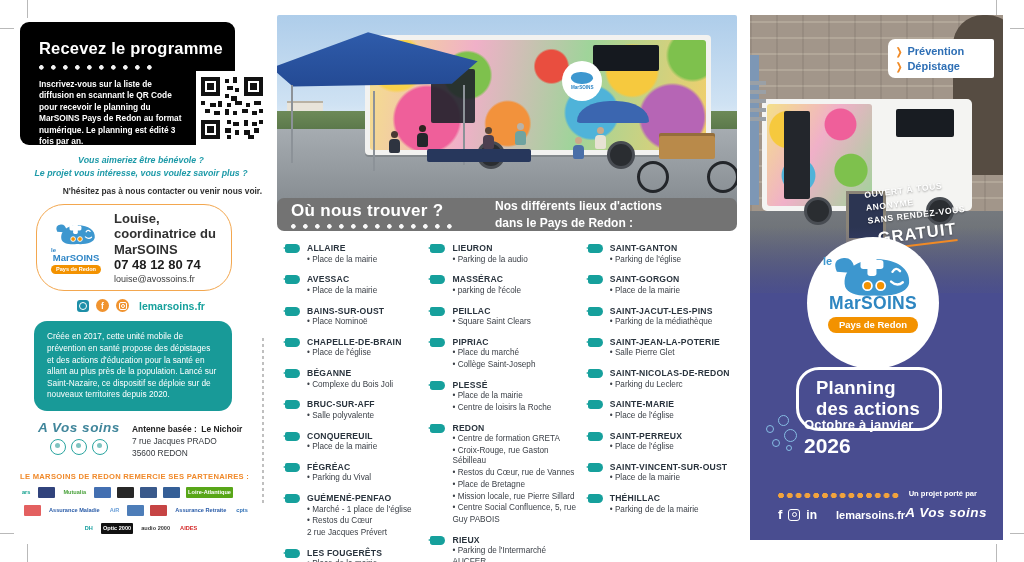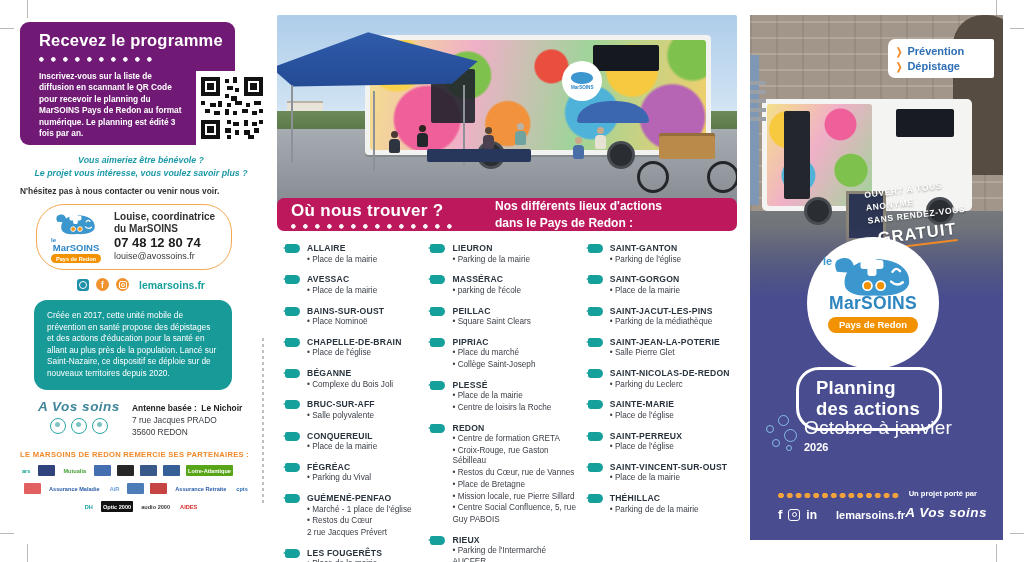--- a/index.html
+++ b/index.html
@@ -6,40 +6,40 @@
     font-family:"Liberation Sans", sans-serif;}
   #stage{position:relative;width:1024px;height:562px;background:#fff}
 
   
   .mark{position:absolute;background:#b9b9b9}
   .print-credit{position:absolute;left:262px;top:338px;width:2px;height:168px;opacity:.65;
     background:repeating-linear-gradient(180deg,#9d9d9d 0 3px,transparent 3px 6px)}
 
   
   #left{position:absolute;left:20px;top:22px;width:242px}
-  .orange-box{position:relative;width:215px;height:123px;background:#701a75;border-radius:9px;
-    color:#fff;box-sizing:border-box;padding:9px 0 0 19px}
+  .orange-box{position:relative;width:215px;height:123px;background:#000000;border-radius:9px;
+    color:#fff;box-sizing:border-box;padding:17px 0 0 19px}
   .orange-box h1{margin:0;font-size:16.5px;letter-spacing:.2px}
   .dots{height:5px;background-image:radial-gradient(circle at 2.4px 2.4px,rgba(255,255,255,.95) 2px,transparent 2.5px);
     background-size:12px 5px;background-repeat:repeat-x}
   .orange-box .dots{width:118px;margin-top:7px}
   .orange-box p{margin:9px 0 0;width:150px;font-size:8.3px;font-weight:bold;line-height:1.38}
   .qr-plate{position:absolute;right:-33px;bottom:0;width:72px;height:74px;background:#fff;
     display:flex;align-items:center;justify-content:center}
   .interest{margin-top:9px;text-align:center;color:#1d9aa8;font-style:italic;font-weight:bold;
     font-size:8.8px;line-height:1.45}
-  .prompt{margin-top:6px;text-align:left;color:#313131;font-weight:bold;font-size:8.4px}
+  .prompt{margin-top:6px;text-align:right;color:#313131;font-weight:bold;font-size:8.4px}
   .pill{margin:8px 0 0 16px;width:196px;border:1.6px solid #f3a74f;border-radius:28px;
     display:flex;align-items:center;gap:9px;padding:6px 10px;box-sizing:border-box}
   .mini-logo{display:flex;flex-direction:column;align-items:center;flex:none;width:58px}
   .mini-logo .lbl{font-size:9.5px;font-weight:bold;color:#2f86c6;line-height:1}
   .mini-logo .le{font-size:6px;color:#2f86c6;font-weight:bold;align-self:flex-start;margin-left:4px;line-height:1}
   .mini-logo .pdr{margin-top:2px;background:#f39200;color:#fff;font-size:5.6px;font-weight:bold;
     border-radius:7px;padding:1.5px 5px;white-space:nowrap}
-  .pill .who{font-size:10px;font-weight:bold;color:#313131;line-height:1.2}
+  .pill .who{font-size:13px;font-weight:bold;color:#313131;line-height:1.2}
   .pill .phone{font-size:13px;font-weight:bold;color:#1d1d1d;line-height:1.25}
   .pill .mail{font-size:9px;color:#3a3a3a;line-height:1.2}
   .social-row{margin-top:8px;display:flex;align-items:center;justify-content:center;gap:7px}
   .sq-icon{width:12px;height:12px;border-radius:3px;background:#1d8fa8;display:flex;align-items:center;justify-content:center}
   .sq-icon i{width:6px;height:6px;border:1.2px solid #fff;border-radius:50%;display:block}
   .circ-icon{width:13px;height:13px;border-radius:50%;background:#f0932f;color:#fff;display:flex;
     align-items:center;justify-content:center;font-size:8.5px;font-weight:bold}
   .circ-icon .cam{width:6px;height:6px;border:1.1px solid #fff;border-radius:2px;position:relative;display:block}
   .circ-icon .cam::after{content:"";position:absolute;left:1.4px;top:1.4px;width:2px;height:2px;border:.9px solid #fff;border-radius:50%}
   .site{font-size:10.5px;font-weight:bold;color:#17a19d;margin-left:3px}
@@ -100,21 +100,21 @@
   .person{position:absolute}
   .person .head{width:7px;height:7px;border-radius:50%;margin:0 auto}
   .person .body{width:11px;height:14px;border-radius:4px 4px 2px 2px;margin-top:1px}
   .m-table{position:absolute;left:150px;top:134px;width:104px;height:13px;background:#27375c;border-radius:2px}
   .umbrella{position:absolute;left:300px;top:86px;width:72px;height:22px;background:#3b66b0;
     border-radius:50% 50% 8% 8%/100% 100% 10% 10%}
   .bike-wheel{position:absolute;width:26px;height:26px;border:3px solid #23262a;border-radius:50%;background:transparent}
   .cargo{position:absolute;left:382px;top:118px;width:56px;height:26px;background:#b98a4a;border-radius:2px;
     box-shadow:inset 0 3px 0 rgba(0,0,0,.2)}
 
-  .mid-banner{position:absolute;left:0;top:183px;width:460px;height:33px;background:#be185d;border-radius:7px;
+  .mid-banner{position:absolute;left:0;top:183px;width:460px;height:33px;background:#737373;border-radius:7px;
     color:#fff;display:flex;align-items:center;box-sizing:border-box;padding:0 14px;z-index:3}
   .mid-banner h2{margin:0;font-size:17px;letter-spacing:.3px;white-space:nowrap}
   .banner-left{display:flex;flex-direction:column;gap:3px;width:196px}
   .banner-left .dots{width:162px}
   .banner-sub{font-size:12px;font-weight:bold;line-height:1.35;margin-left:8px}
   .mid-list{position:absolute;left:8px;top:228px;width:452px;display:flex;gap:8px}
   .loc-col{display:flex;flex-direction:column;gap:9.5px}
   .loc-col.c1{width:140px}.loc-col.c2{width:152px}.loc-col.c3{width:152px}
   .loc{display:flex;gap:7px;align-items:flex-start}
   .loc-pin{flex:none;width:15px;height:9px;background:#16a09c;border-radius:2px 5px 5px 3px;margin-top:1px;position:relative}
@@ -161,22 +161,22 @@
   .logo-circle .le{align-self:flex-start;margin:10px 0 -6px 28px;color:#3d97cf;font-weight:bold;font-size:11px}
   .logo-circle .lbl{font-size:17.5px;font-weight:bold;color:#2e86c1;letter-spacing:.3px;line-height:1;margin-top:-2px}
   .logo-circle .pdr{margin-top:4px;background:#f39200;border-radius:9px;color:#fff;font-weight:bold;
     font-size:9.5px;padding:2.5px 11px}
   .planning-box{position:absolute;left:46px;top:352px;width:146px;border:3.5px solid #fff;border-radius:23px;
     padding:7px 0 8px 17px;box-sizing:border-box;color:#fff;z-index:6}
   .planning-box div{font-size:18.5px;font-weight:bold;line-height:1.15;letter-spacing:.2px}
   .bubbles{position:absolute;left:14px;top:400px;width:36px;height:40px;z-index:6}
   .bubbles i{position:absolute;border:1.3px solid #86bde4;border-radius:50%}
   .period{position:absolute;left:54px;top:402px;color:#fff;z-index:6}
-  .period .l1{font-size:19px;font-weight:normal;letter-spacing:.2px}
-  .period .l2{font-size:11px;font-weight:bold;margin-top:2px}
+  .period .l1{font-size:13px;font-weight:bold;letter-spacing:.2px}
+  .period .l2{font-size:21px;font-weight:bold;margin-top:2px}
   .r-footer-dots{position:absolute;left:28px;top:477px;width:122px;height:7px;z-index:6;
     background-image:radial-gradient(circle at 3px 3.5px,#f2a33c 2.6px,transparent 3px);
     background-size:8.8px 7px;background-repeat:repeat-x}
   .project-by{position:absolute;right:26px;top:474px;color:#fff;font-size:7.6px;font-weight:bold;z-index:6}
   .r-social{position:absolute;left:28px;top:492px;display:flex;align-items:center;gap:6px;z-index:6;color:#fff}
   .r-social .f{font-size:13px;font-weight:bold}
   .r-social .insta{width:10px;height:10px;border:1.4px solid #fff;border-radius:3px;position:relative;display:block}
   .r-social .insta::after{content:"";position:absolute;left:2.2px;top:2.2px;width:3.4px;height:3.4px;border:1.2px solid #fff;border-radius:50%}
   .r-social .in{font-size:12px;font-weight:bold}
   .r-site{position:absolute;left:86px;top:494px;color:#fff;font-size:11px;font-weight:bold;z-index:6}
@@ -477,21 +477,21 @@
               <div class="loc-name">LES FOUGERÊTS</div>
               <div class="loc-line">• Place de la mairie</div>
             </div>
           </div>
         </div>
         <div class="loc-col c2">
           <div class="loc">
             <span class="loc-pin"></span>
             <div>
               <div class="loc-name">LIEURON</div>
-              <div class="loc-line">• Parking de la mairie</div>
+              <div class="loc-line">• Parking de la audio</div>
             </div>
           </div>
           <div class="loc">
             <span class="loc-pin"></span>
             <div>
               <div class="loc-name">MASSÉRAC</div>
               <div class="loc-line">• parking de l'école</div>
             </div>
           </div>
           <div class="loc">

